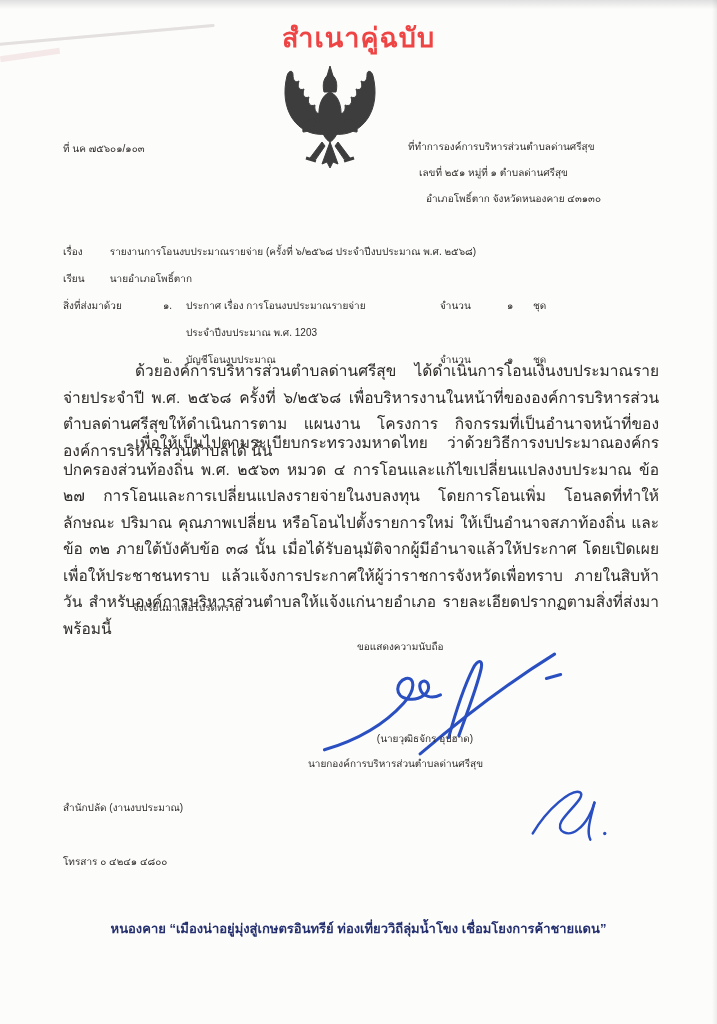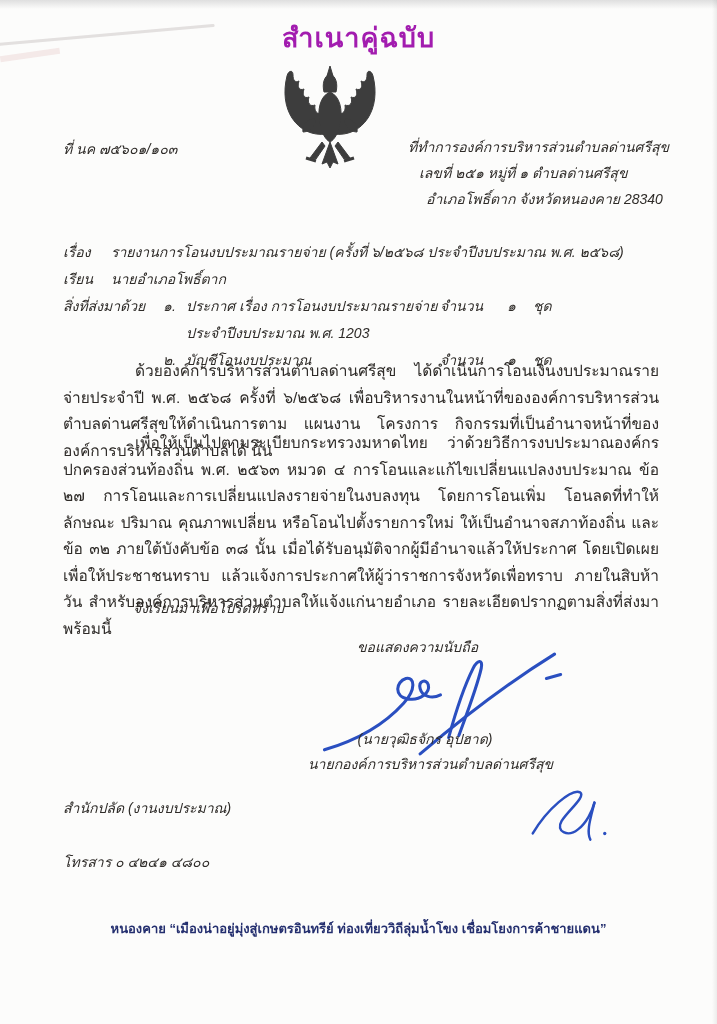--- a/index.html
+++ b/index.html
@@ -7,24 +7,24 @@
     position:relative;
     width:717px;height:1024px;
     margin:0 auto;
     background:#fcfcfb;
     overflow:hidden;
     font-family:"Liberation Sans","DejaVu Sans",sans-serif;
     color:#2e2b28;
     box-shadow:0 0 6px rgba(0,0,0,.25);
   }
   .abs{position:absolute;}
-  .txt{font-size:14px;line-height:26px;white-space:nowrap;font-style:italic;}
+  .txt{font-size:10px;line-height:26px;white-space:nowrap;}
   .stamp{
     top:16px;left:0;right:0;text-align:center;
-    font-size:27px;font-weight:bold;color:#a21caf;
+    font-size:27px;font-weight:bold;color:#ef4444;
     letter-spacing:1px;
   }
   .emblem{top:60px;left:270px;width:120px;height:124px;}
   .ref-no{top:136px;left:63px;}
   .sender1{top:134px;left:408px;}
   .sender2{top:160px;left:419px;}
   .sender3{top:186px;left:426px;}
   .date{top:212px;left:302px;white-space:pre;}
   .subject-row{top:239px;left:63px;}
   .subject-label{display:inline-block;width:44px;}
@@ -99,21 +99,21 @@
         <path d="M68,80 L80,96 L74,97 L65,84 Z"></path>
         <path d="M60,80 L52,102 L57,100 L60,106 L63,100 L68,102 Z"></path>
         <path d="M36,96 L46,99 M84,96 L74,99" stroke-width="3" fill="none"></path>
       </g>
     </svg>
   </div>
 
   <div class="abs txt ref-no">ที่ นค ๗๕๖๐๑/๑๐๓</div>
   <div class="abs txt sender1">ที่ทำการองค์การบริหารส่วนตำบลด่านศรีสุข</div>
   <div class="abs txt sender2">เลขที่ ๒๕๑ หมู่ที่ ๑ ตำบลด่านศรีสุข</div>
-  <div class="abs txt sender3">อำเภอโพธิ์ตาก จังหวัดหนองคาย 28340</div>
+  <div class="abs txt sender3">อำเภอโพธิ์ตาก จังหวัดหนองคาย ๔๓๑๓๐</div>
 
 
   <div class="abs txt subject-row">
     <span class="subject-label">เรื่อง</span>
     <span>รายงานการโอนงบประมาณรายจ่าย (ครั้งที่ ๖/๒๕๖๘ ประจำปีงบประมาณ พ.ศ. ๒๕๖๘)</span>
   </div>
 
   <div class="abs txt to-row">
     <span class="to-label">เรียน</span>
     <span>นายอำเภอโพธิ์ตาก</span>

